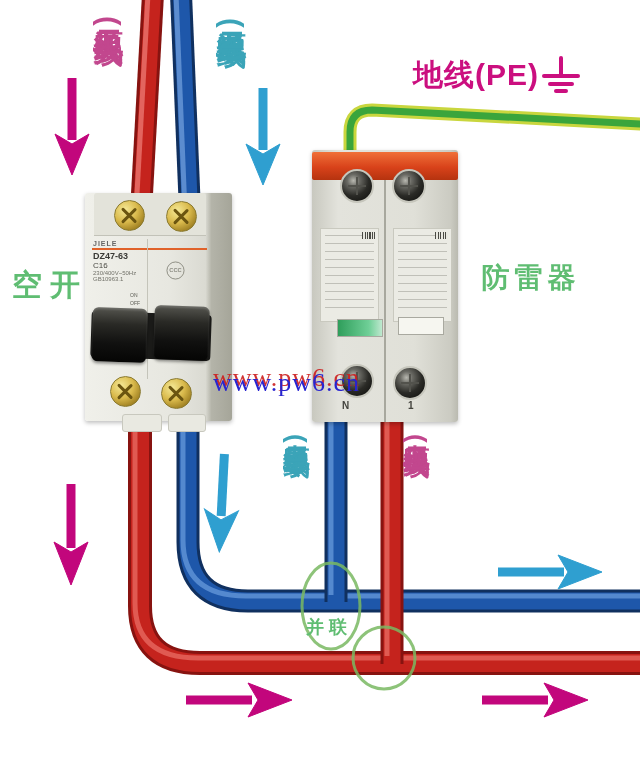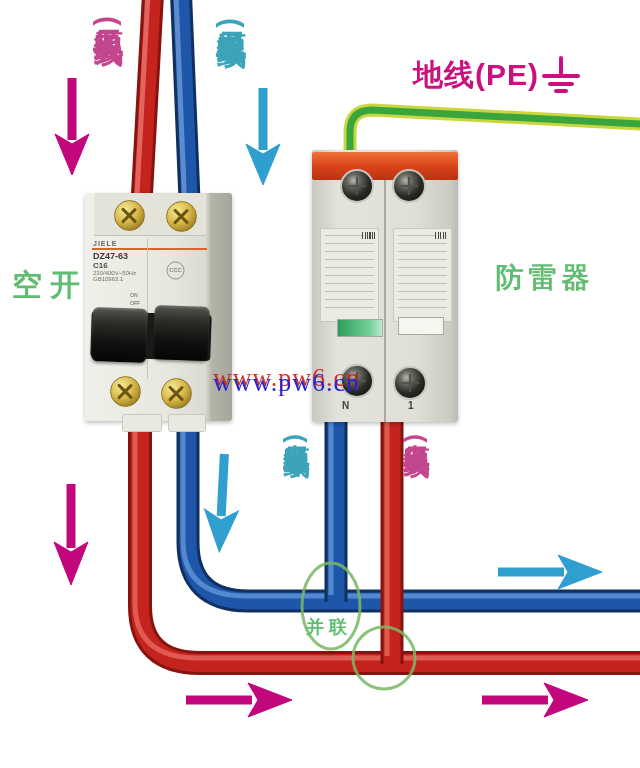--- a/index.html
+++ b/index.html
@@ -38,21 +38,21 @@
     background:radial-gradient(circle at 35% 30%,#f5e996,#d9b94b 45%,#9c7d20 80%,#6d5410);
     border:1px solid #8a7a30;}
   .screw-brass::before,.screw-brass::after{content:"";position:absolute;left:15%;top:46%;
     width:70%;height:3px;background:#6b5510;border-radius:2px;}
   .screw-brass::before{transform:rotate(45deg);}
   .screw-brass::after{transform:rotate(-45deg);}
   .brk-face{position:absolute;left:5px;top:46px;width:119px;height:66px;color:#555;}
   .brand-row{font-size:7px;font-weight:bold;color:#666;padding:1px 0 0 3px;letter-spacing:1px;}
   .orange-line{height:2px;background:#e0622a;margin:1px 2px;}
   .brk-model{font-size:9px;font-weight:bold;color:#3a3a36;padding-left:3px;}
-  .brk-rating{font-size:8px;font-weight:bold;color:#4a4a44;padding-left:3px;}
+  .brk-rating{font-size:8px;font-weight:normal;color:#4a4a44;padding-left:3px;}
   .brk-spec{font-size:6px;color:#72726a;padding-left:3px;transform-origin:left;}
   .ccc-mark{position:absolute;right:24px;top:22px;width:17px;height:17px;border:1.5px solid #8a8a80;
     border-radius:50%;font-size:6px;color:#8a8a80;text-align:center;line-height:16px;
     transform:scale(.95);font-weight:bold;}
   .onoff{position:absolute;left:40px;top:52px;font-size:5px;color:#5a5a52;line-height:1.6;}
   .toggle-base{position:absolute;left:6px;top:120px;width:120px;height:46px;background:#1b1b19;
     border-radius:4px;transform:rotate(2deg);}
   .toggle{position:absolute;width:55px;height:54px;border-radius:6px;transform:rotate(2deg);
     background:linear-gradient(180deg,#55554f 0%,#2a2a26 30%,#111110 65%,#050504 100%);
     box-shadow:inset 0 2px 2px rgba(255,255,255,.15),0 2px 3px rgba(0,0,0,.4);}
@@ -233,21 +233,21 @@
     </g>
   </svg>
 
   <div class="vlabel top magenta-t" style="left:94px;top:6px;">电源线火线(L)</div>
   <div class="vlabel top teal-t" style="left:217px;top:8px;">电源线零线(N)</div>
 
   <div class="hlabel" style="left:413px;top:58px;font-size:30px;color:#cb0f7f;letter-spacing:1px;">地线(PE)</div>
 
   <div class="hlabel green-t" style="left:12px;top:268px;font-size:30px;letter-spacing:8px;">空开</div>
 
-  <div class="hlabel green-t" style="left:455px;top:262px;width:180px;text-align:center;">
+  <div class="hlabel green-t" style="left:441px;top:262px;width:180px;text-align:center;">
     <div style="font-size:28px;letter-spacing:5px;">防雷器</div>
   </div>
 
   <div class="vlabel bot teal-t" style="left:284px;top:424px;">电源线零线(N)</div>
   <div class="vlabel bot magenta-t" style="left:404px;top:424px;">电源线火线(L)</div>
 
   <div class="hlabel green-t" style="left:306px;top:617px;font-size:18px;letter-spacing:5px;z-index:4;">并联</div>
 
   <div id="watermark">
     <span class="wm-red">www.pw6.cn</span>

